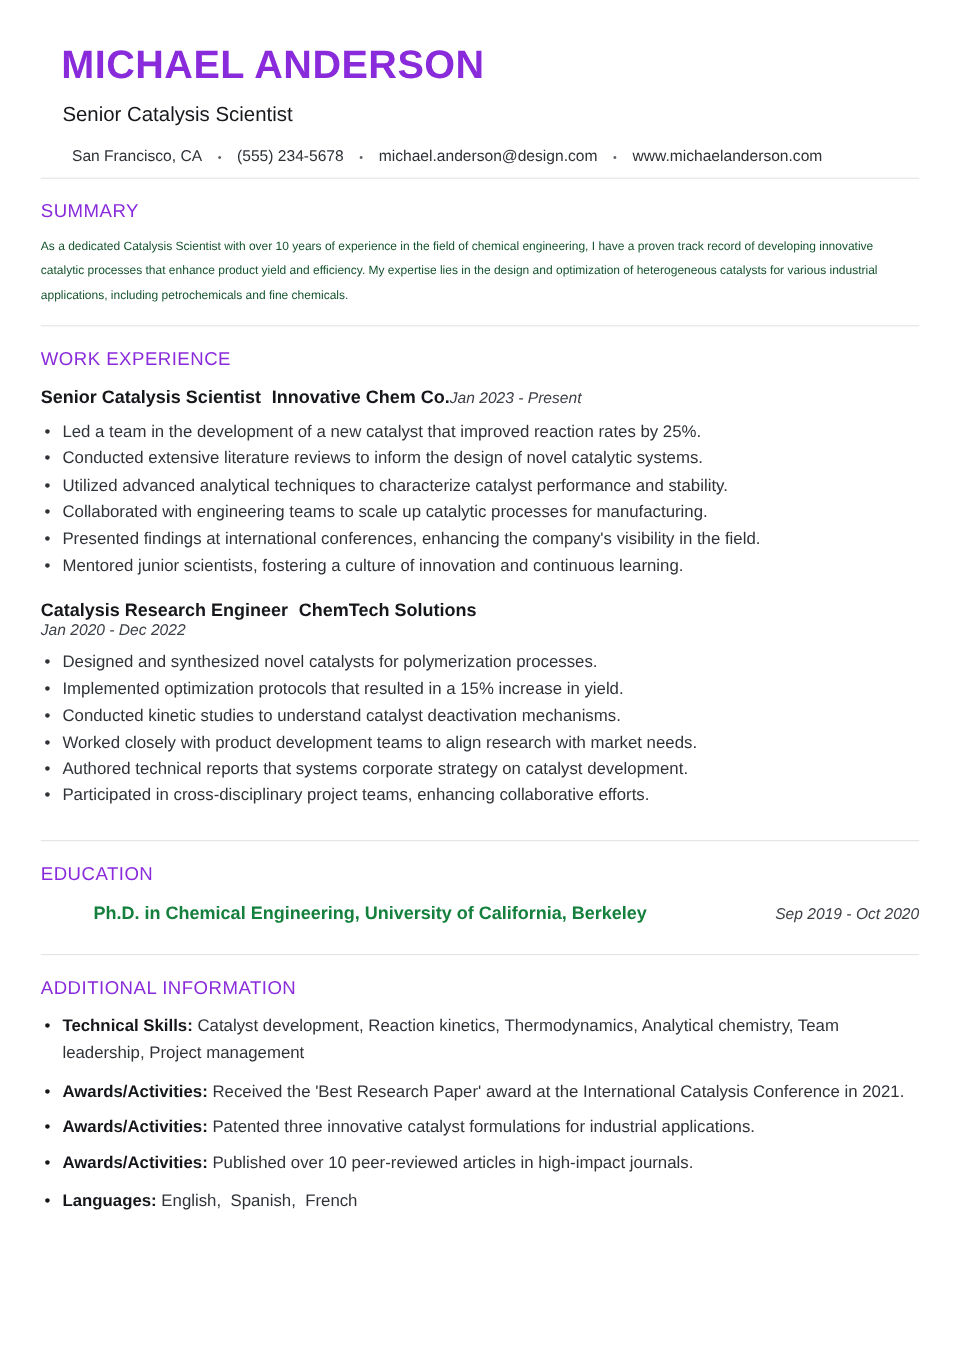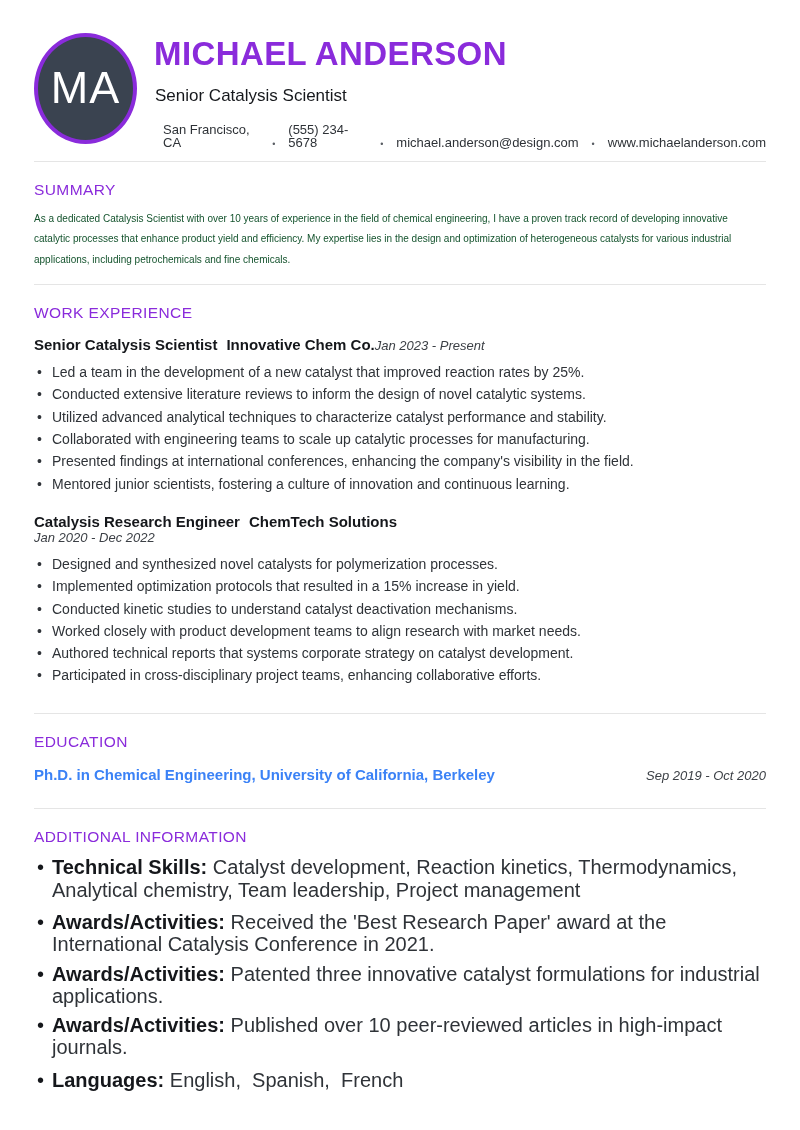--- a/index.html
+++ b/index.html
@@ -144,33 +144,34 @@
   
   .edu-row {
     display: flex;
     justify-content: space-between;
     align-items: baseline;
     margin-top: 15px;
   }
   .edu-degree {
     font-size: 15px;
     font-weight: 700;
-    color: #3b82f6;
+    color: #15803d;
+    margin-left: 44px;
   }
 
   
   ul.info {
     list-style: none;
     margin: 11px 0 0 0;
     padding: 0;
   }
   ul.info li {
     position: relative;
     padding-left: 18px;
-    font-size: 20px;
+    font-size: 14px;
     line-height: 22.3px;
     color: #2f3338;
     margin-top: 7px;
   }
   ul.info li:first-child { margin-top: 0; }
   ul.info li.gap-before { margin-top: 10px; }
   ul.info li::before {
     content: "•";
     position: absolute;
     left: 3px;
@@ -181,23 +182,20 @@
     color: #15171b;
   }
   .info-text { white-space: pre-wrap; }
 </style>
 </head>
 <body>
 
 <div class="page">
 
   <div class="header">
-    <div class="avatar">
-      <span class="avatar-initials">MA</span>
-    </div>
     <div class="header-text">
       <div class="name">MICHAEL ANDERSON</div>
       <div class="role">Senior Catalysis Scientist</div>
       <div class="contact">
         <span>San Francisco, CA</span>
         <span class="sep">•</span>
         <span>(555) 234-5678</span>
         <span class="sep">•</span>
         <span>michael.anderson@design.com</span>
         <span class="sep">•</span>

